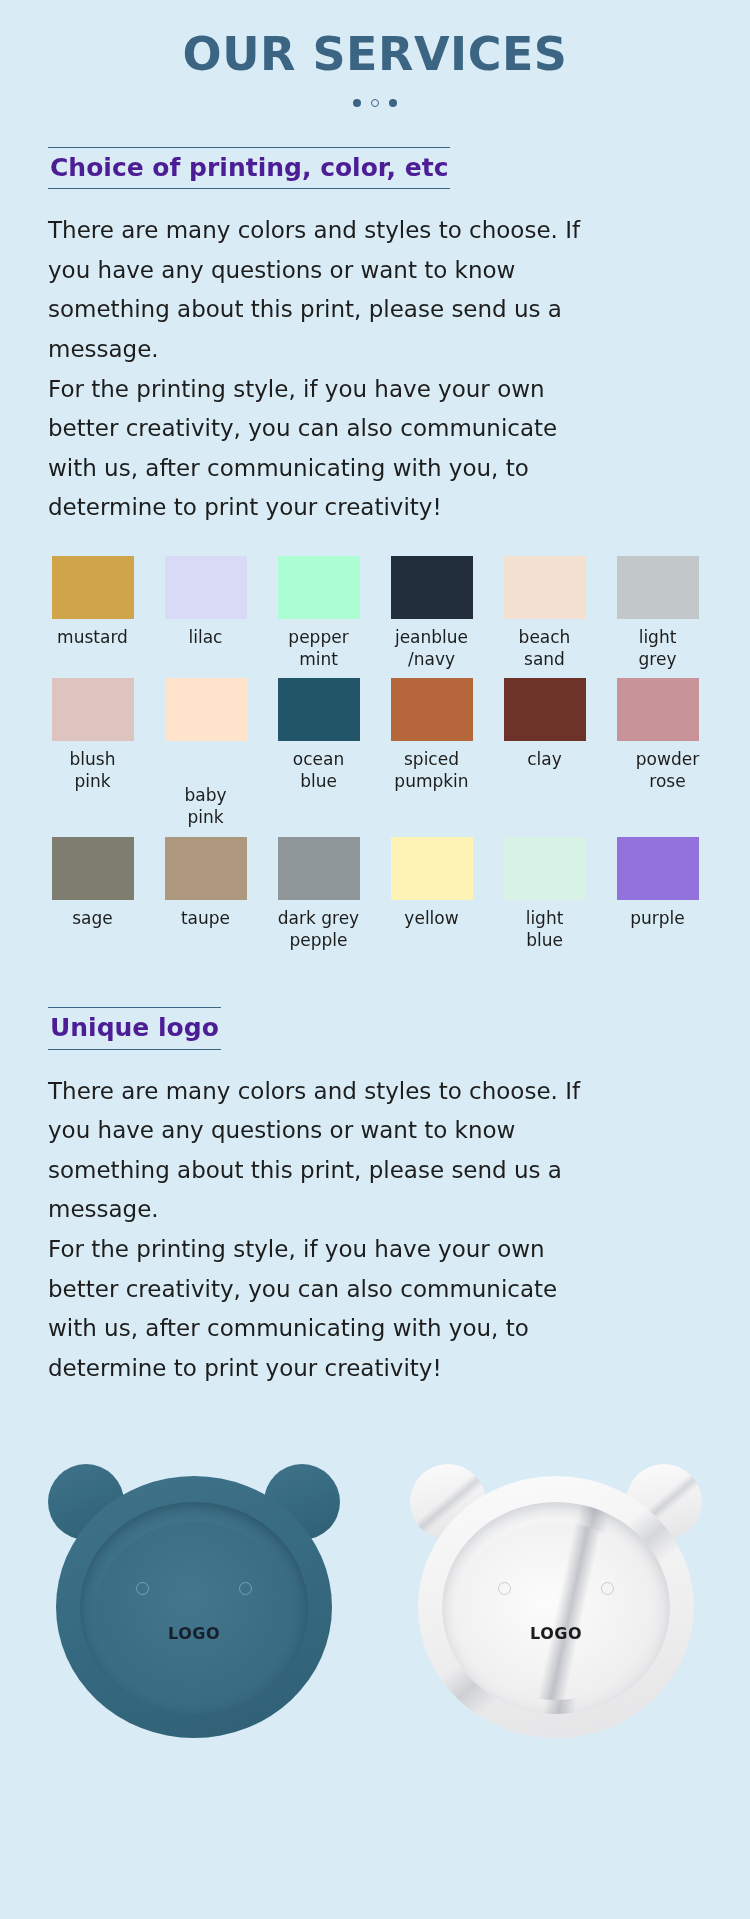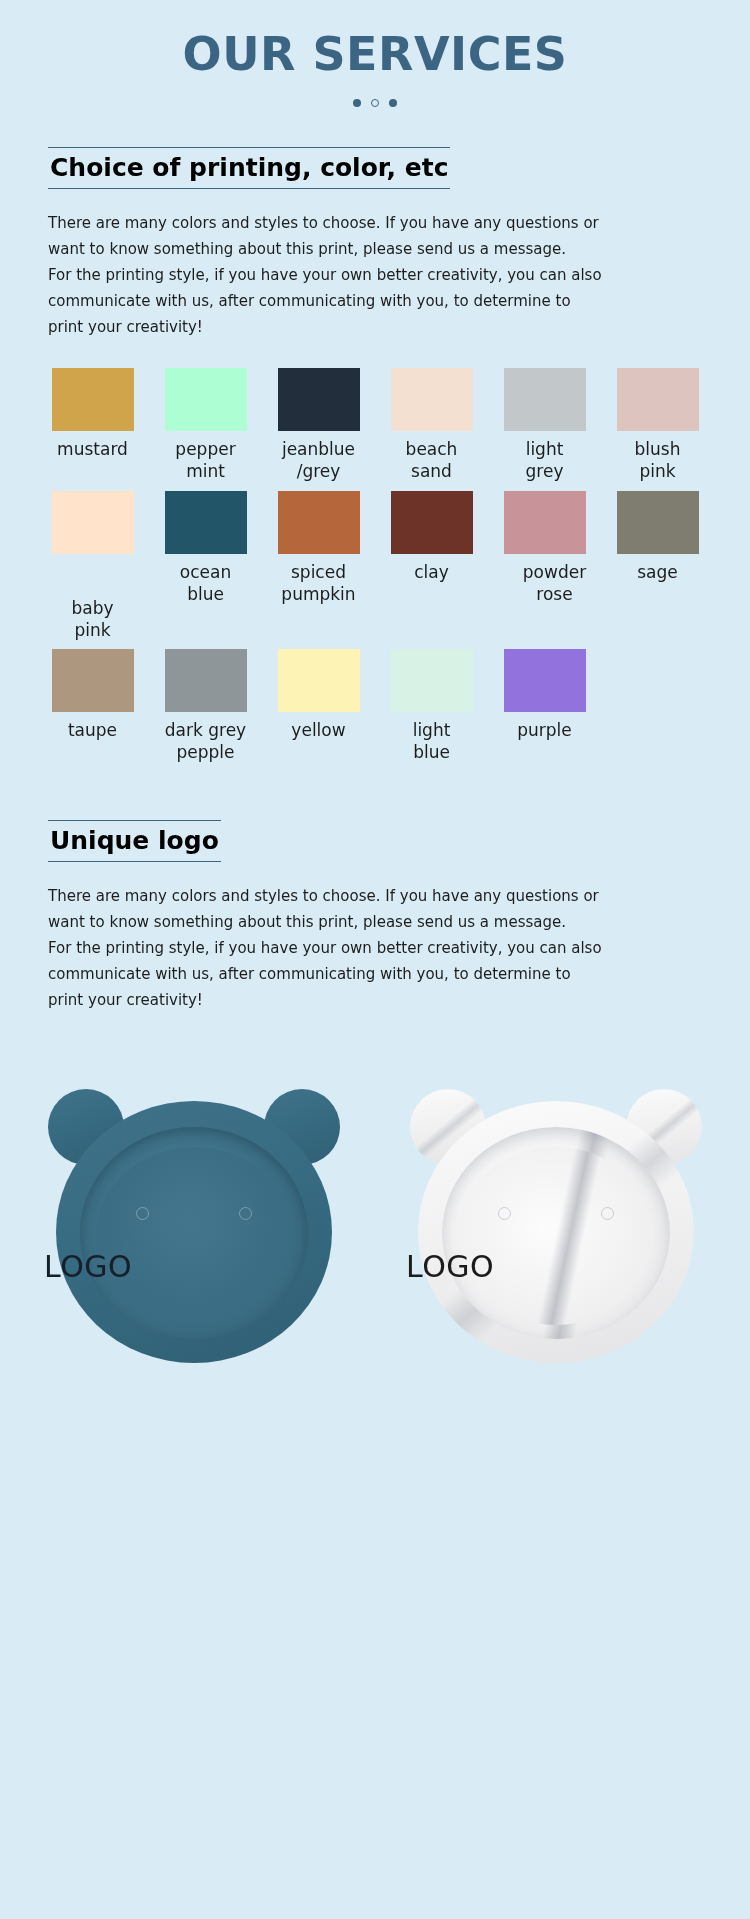--- a/index.html
+++ b/index.html
@@ -51,37 +51,37 @@
     background: transparent;
     border: 1.6px solid #3c6584;
     width: 6px;
     height: 6px;
   }
 
   
   .section-heading {
     margin: 0 2px 0 48px;
     display: inline-block;
-    color: #000000;
+    color: #4c1d95;
     font-size: 25px;
     font-weight: 600;
     line-height: 1.5;
     border-top: 1.5px solid #3c6584;
     border-bottom: 1.5px solid #3c6584;
     padding: 1px 2px 2px 2px;
   }
   .heading-wrap { padding-left: 0; }
   .h-1 { margin-top: 40px; }
   .h-2 { margin-top: 56px; }
 
   
   .body-copy {
     margin: 22px 48px 0 48px;
     color: #1d1d1d;
-    font-size: 15px;
+    font-size: 23px;
     line-height: 1.72;
     max-width: 560px;
   }
   .body-copy p { margin: 0; }
 
   
   .swatch-grid {
     margin: 28px 0 0 0;
     padding: 0 36px;
     display: grid;
@@ -208,22 +208,23 @@
     background:
       linear-gradient(102deg, rgba(130,137,149,0) 50%, rgba(115,122,134,0.40) 56%, rgba(130,137,149,0) 62%),
       radial-gradient(ellipse at 45% 45%, #fcfcfc 0%, #f2f2f3 55%, #eaeaec 100%);
   }
 
   .bowl-logo {
     position: absolute;
     left: 0;
     right: 0;
     top: 174px;
-    font-size: 30px;
-    font-weight: 400;
+    text-align: center;
+    font-size: 16px;
+    font-weight: 700;
     letter-spacing: 0.5px;
   }
   .bowl.blue .bowl-logo  { color: #16202b; }
   .bowl.marble .bowl-logo { color: #1b1b1b; }
 
   .vent {
     position: absolute;
     width: 11px;
     height: 11px;
     border-radius: 50%;
@@ -255,28 +256,32 @@
     <p>There are many colors and styles to choose. If you have any questions or want to know something about this print, please send us a message.</p>
     <p>For the printing style, if you have your own better creativity, you can also communicate with us, after communicating with you, to determine to print your creativity!</p>
   </div>
 
   <div class="swatch-grid" id="swatch-grid">
       <div class="swatch-cell">
         <span class="swatch-chip" style="background: rgb(207, 164, 74);"></span>
         <span class="swatch-label" style="white-space: pre-line;">mustard</span>
       </div>
       <div class="swatch-cell">
+        <span class="swatch-chip" style="background: rgb(217, 218, 246);"></span>
+        <span class="swatch-label" style="white-space: pre-line;">lilac</span>
+      </div>
+      <div class="swatch-cell">
         <span class="swatch-chip" style="background: rgb(174, 254, 212);"></span>
         <span class="swatch-label" style="white-space: pre-line;">pepper
 mint</span>
       </div>
       <div class="swatch-cell">
         <span class="swatch-chip" style="background: rgb(35, 46, 60);"></span>
         <span class="swatch-label" style="white-space: pre-line;">jeanblue
-/grey</span>
+/navy</span>
       </div>
       <div class="swatch-cell">
         <span class="swatch-chip" style="background: rgb(244, 224, 208);"></span>
         <span class="swatch-label" style="white-space: pre-line;">beach
 sand</span>
       </div>
       <div class="swatch-cell">
         <span class="swatch-chip" style="background: rgb(194, 200, 201);"></span>
         <span class="swatch-label" style="white-space: pre-line;">light
 grey</span>

